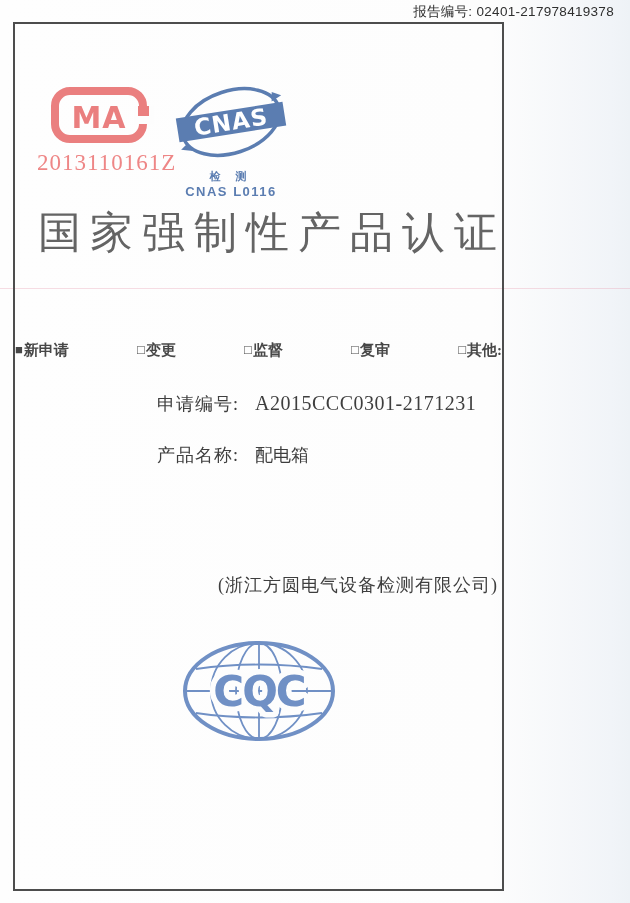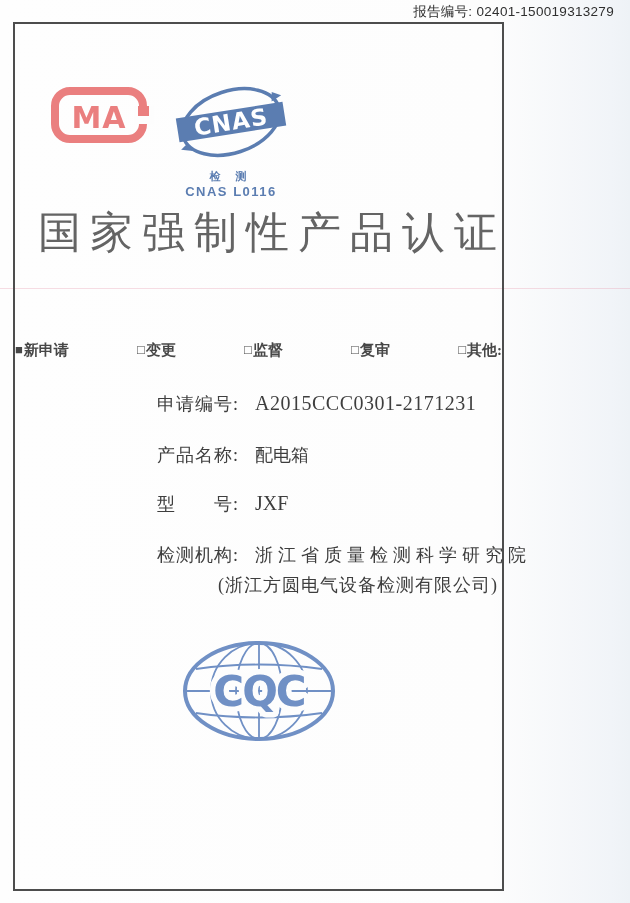--- a/index.html
+++ b/index.html
@@ -66,32 +66,33 @@
 </style>
 </head>
 <body>
 
 <div class="canvas">
 
   <div class="scan-line"></div>
 
   <div class="report-no">
     <span>报告编号:</span>
-    <span>02401-150019313279</span>
+    <span>02401-217978419378</span>
   </div>
 
   <div class="frame">
 
     <div class="cma">
       <svg width="104" height="58" viewBox="0 0 104 58">
         <rect x="5" y="5" width="88" height="48" rx="15" fill="none" stroke="#ea7f7f" stroke-width="8"></rect>
         <rect x="84" y="20" width="20" height="18" fill="#fdfdfd"></rect>
         <rect x="88" y="20" width="11" height="10" fill="#ea7f7f"></rect>
         <text x="49" y="42" text-anchor="middle" font-family="'DejaVu Sans',sans-serif" font-weight="bold" font-size="30" letter-spacing="1" fill="#ea7f7f">MA</text>
       </svg>
+      <div class="cma-code">2013110161Z</div>
     </div>
 
     <div class="cnas">
       <svg width="112" height="82" viewBox="0 0 112 82">
         <g transform="rotate(-18 56 40)">
           <ellipse cx="56" cy="40" rx="50" ry="31" fill="none" stroke="#5b7db1" stroke-width="3.5"></ellipse>
           <polygon points="104,24 112,30 101,33" fill="#5b7db1"></polygon>
           <polygon points="8,47 0,51 11,56" fill="#5b7db1"></polygon>
         </g>
         <g transform="rotate(-9 56 40)">
@@ -112,26 +113,20 @@
       <span class="opt"><span class="box">□</span><span>复审</span></span>
       <span class="opt"><span class="box">□</span><span>其他:</span></span>
     </div>
 
     <div class="field field-1">
       <span class="f-label">申请编号:</span><span class="f-value">A2015CCC0301-2171231</span>
     </div>
     <div class="field field-2">
       <span class="f-label">产品名称:</span><span class="f-value">配电箱</span>
     </div>
-    <div class="field field-3">
-      <span class="f-label">型　　号:</span><span class="f-value">JXF</span>
-    </div>
-    <div class="field field-4">
-      <span class="f-label">检测机构:</span><span class="f-value">浙江省质量检测科学研究院</span>
-    </div>
     <div class="field-4b">(浙江方圆电气设备检测有限公司)</div>
 
     <div class="cqc">
       <svg width="156" height="102" viewBox="0 0 156 102">
         <g fill="none" stroke="#7090c5">
           <ellipse cx="78" cy="51" rx="74" ry="48" stroke-width="4"></ellipse>
           <ellipse cx="78" cy="51" rx="48" ry="48" stroke-width="1.8"></ellipse>
           <ellipse cx="78" cy="51" rx="23" ry="48" stroke-width="1.8"></ellipse>
           <line x1="78" y1="3" x2="78" y2="99" stroke-width="1.8"></line>
           <path d="M 15 29 Q 78 20 141 29" stroke-width="1.8"></path>

